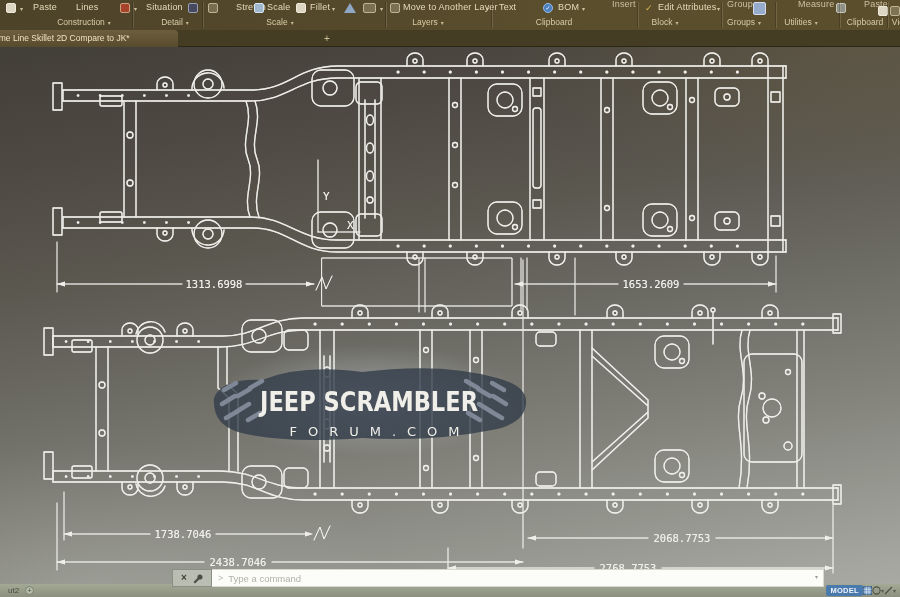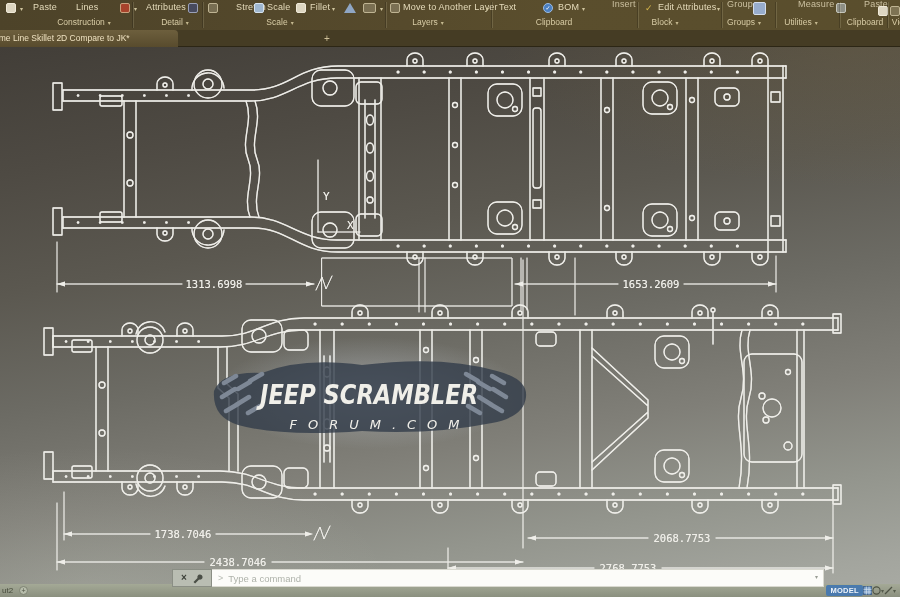--- a/index.html
+++ b/index.html
@@ -28,40 +28,40 @@
   
   .canvas{position:absolute;left:0;top:47px;width:900px;height:550px;
     background:
       radial-gradient(430px 200px at 10% 98%, rgba(225,230,218,.16), transparent 70%),
       radial-gradient(520px 200px at 96% 0%, rgba(125,108,66,.28), transparent 70%),
       linear-gradient(170deg,#423e38 0%,#4e4a43 18%,#5b5850 35%,#6c6b64 52%,#807f78 68%,#93958d 82%,#a3a59e 94%,#a9aba4 100%);}
   svg.cad{position:absolute;left:0;top:0;filter:drop-shadow(0 0 .5px rgba(255,255,255,.55));}
   svg text{font-family:"DejaVu Sans Mono",monospace;fill:#f0efe9;stroke:none;}
 
   
-  .watermark{position:absolute;left:202px;top:300px;width:335px;height:92px;font-style:italic;}
+  .watermark{position:absolute;left:202px;top:307px;width:335px;height:92px;}
   .watermark::before{content:"";position:absolute;inset:-26px -30px;border-radius:50%;
      background:radial-gradient(closest-side,rgba(208,216,228,.45),rgba(208,216,228,0) 78%);}
   .watermark svg{position:relative;}
   .wm-title{font-family:"DejaVu Sans",sans-serif;font-weight:bold;}
   .wm-sub{font-family:"DejaVu Sans",sans-serif;}
 
   
   .cmdline{position:absolute;left:172px;top:569px;width:652px;height:18px;display:flex;z-index:5;}
   .cmdtools{width:40px;background:#b9bdb2;border:1px solid #8a8e84;display:flex;align-items:center;justify-content:center;gap:5px;box-sizing:border-box;}
   .cmdx{font-size:10px;font-weight:bold;color:#3c4038;line-height:1;}
   .cmdinput{flex:1;background:#fcfcf9;border:1px solid #d9d9d0;border-left:none;display:flex;align-items:center;box-sizing:border-box;padding-left:6px;position:relative;}
   .cmdprompt{color:#b6bab2;font-size:9px;margin-right:5px;}
   .cmdph{color:#aeb2aa;font-size:9.5px;}
   .cmddn{position:absolute;right:5px;top:3px;font-size:6px;color:#9a9e96;}
 
   
   .statusbar{position:absolute;left:0;bottom:0;width:900px;height:13px;
     background:linear-gradient(180deg,#a4a996,#8b907f);z-index:4;display:flex;align-items:center;font-size:8px;color:#474c3c;}
-  .sb-left{display:flex;align-items:center;gap:6px;margin-left:2px;}
+  .sb-left{display:flex;align-items:center;gap:6px;margin-left:8px;}
   .sb-plus{width:9px;height:9px;border-radius:50%;background:#b6bcaa;border:1px solid #7d8271;
      display:flex;align-items:center;justify-content:center;font-size:7px;line-height:1;color:#4a4f3f;box-sizing:border-box;}
   .sb-right{position:absolute;right:4px;display:flex;align-items:center;}
   .modelchip{background:#4a7aae;color:#eef3fa;font-size:7.5px;font-weight:bold;padding:1px 4px;border-radius:2px;letter-spacing:.3px;}
   .sb-caret{font-size:6px;color:#565b4c;}
 
   
   .i-plain{background:rgba(235,227,200,.25);}
   .i-red{background:#a8432b;border-color:#caa27e;}
   .i-door{background:#474a5e;border-color:#9aa0b8;}
@@ -78,21 +78,21 @@
 
 <div id="app">
 
   <div class="ribbon">
     <span class="r1i i-light" style="left:6px"></span>
     <span class="caret" style="left:20px">▾</span>
     <span class="r1t" style="left:33px">Paste</span>
     <span class="r1t" style="left:76px">Lines</span>
     <span class="r1i i-red" style="left:120px"></span>
     <span class="caret" style="left:134px">▾</span>
-    <span class="r1t" style="left:146px">Attributes</span>
+    <span class="r1t" style="left:146px">Situation</span>
     <span class="r1i i-door" style="left:188px"></span>
     <span class="r1i i-plain" style="left:208px"></span>
     <span class="r1t" style="left:236px">Stretch</span>
     <span class="r1i i-page" style="left:254px"></span>
     <span class="r1t" style="left:267px">Scale</span>
     <span class="r1i i-light" style="left:296px"></span>
     <span class="r1t" style="left:310px">Fillet</span>
     <span class="caret" style="left:332px">▾</span>
     <span class="r1i i-tri" style="left:344px"></span>
     <span class="r1i i-plain" style="left:363px;width:13px"></span>

